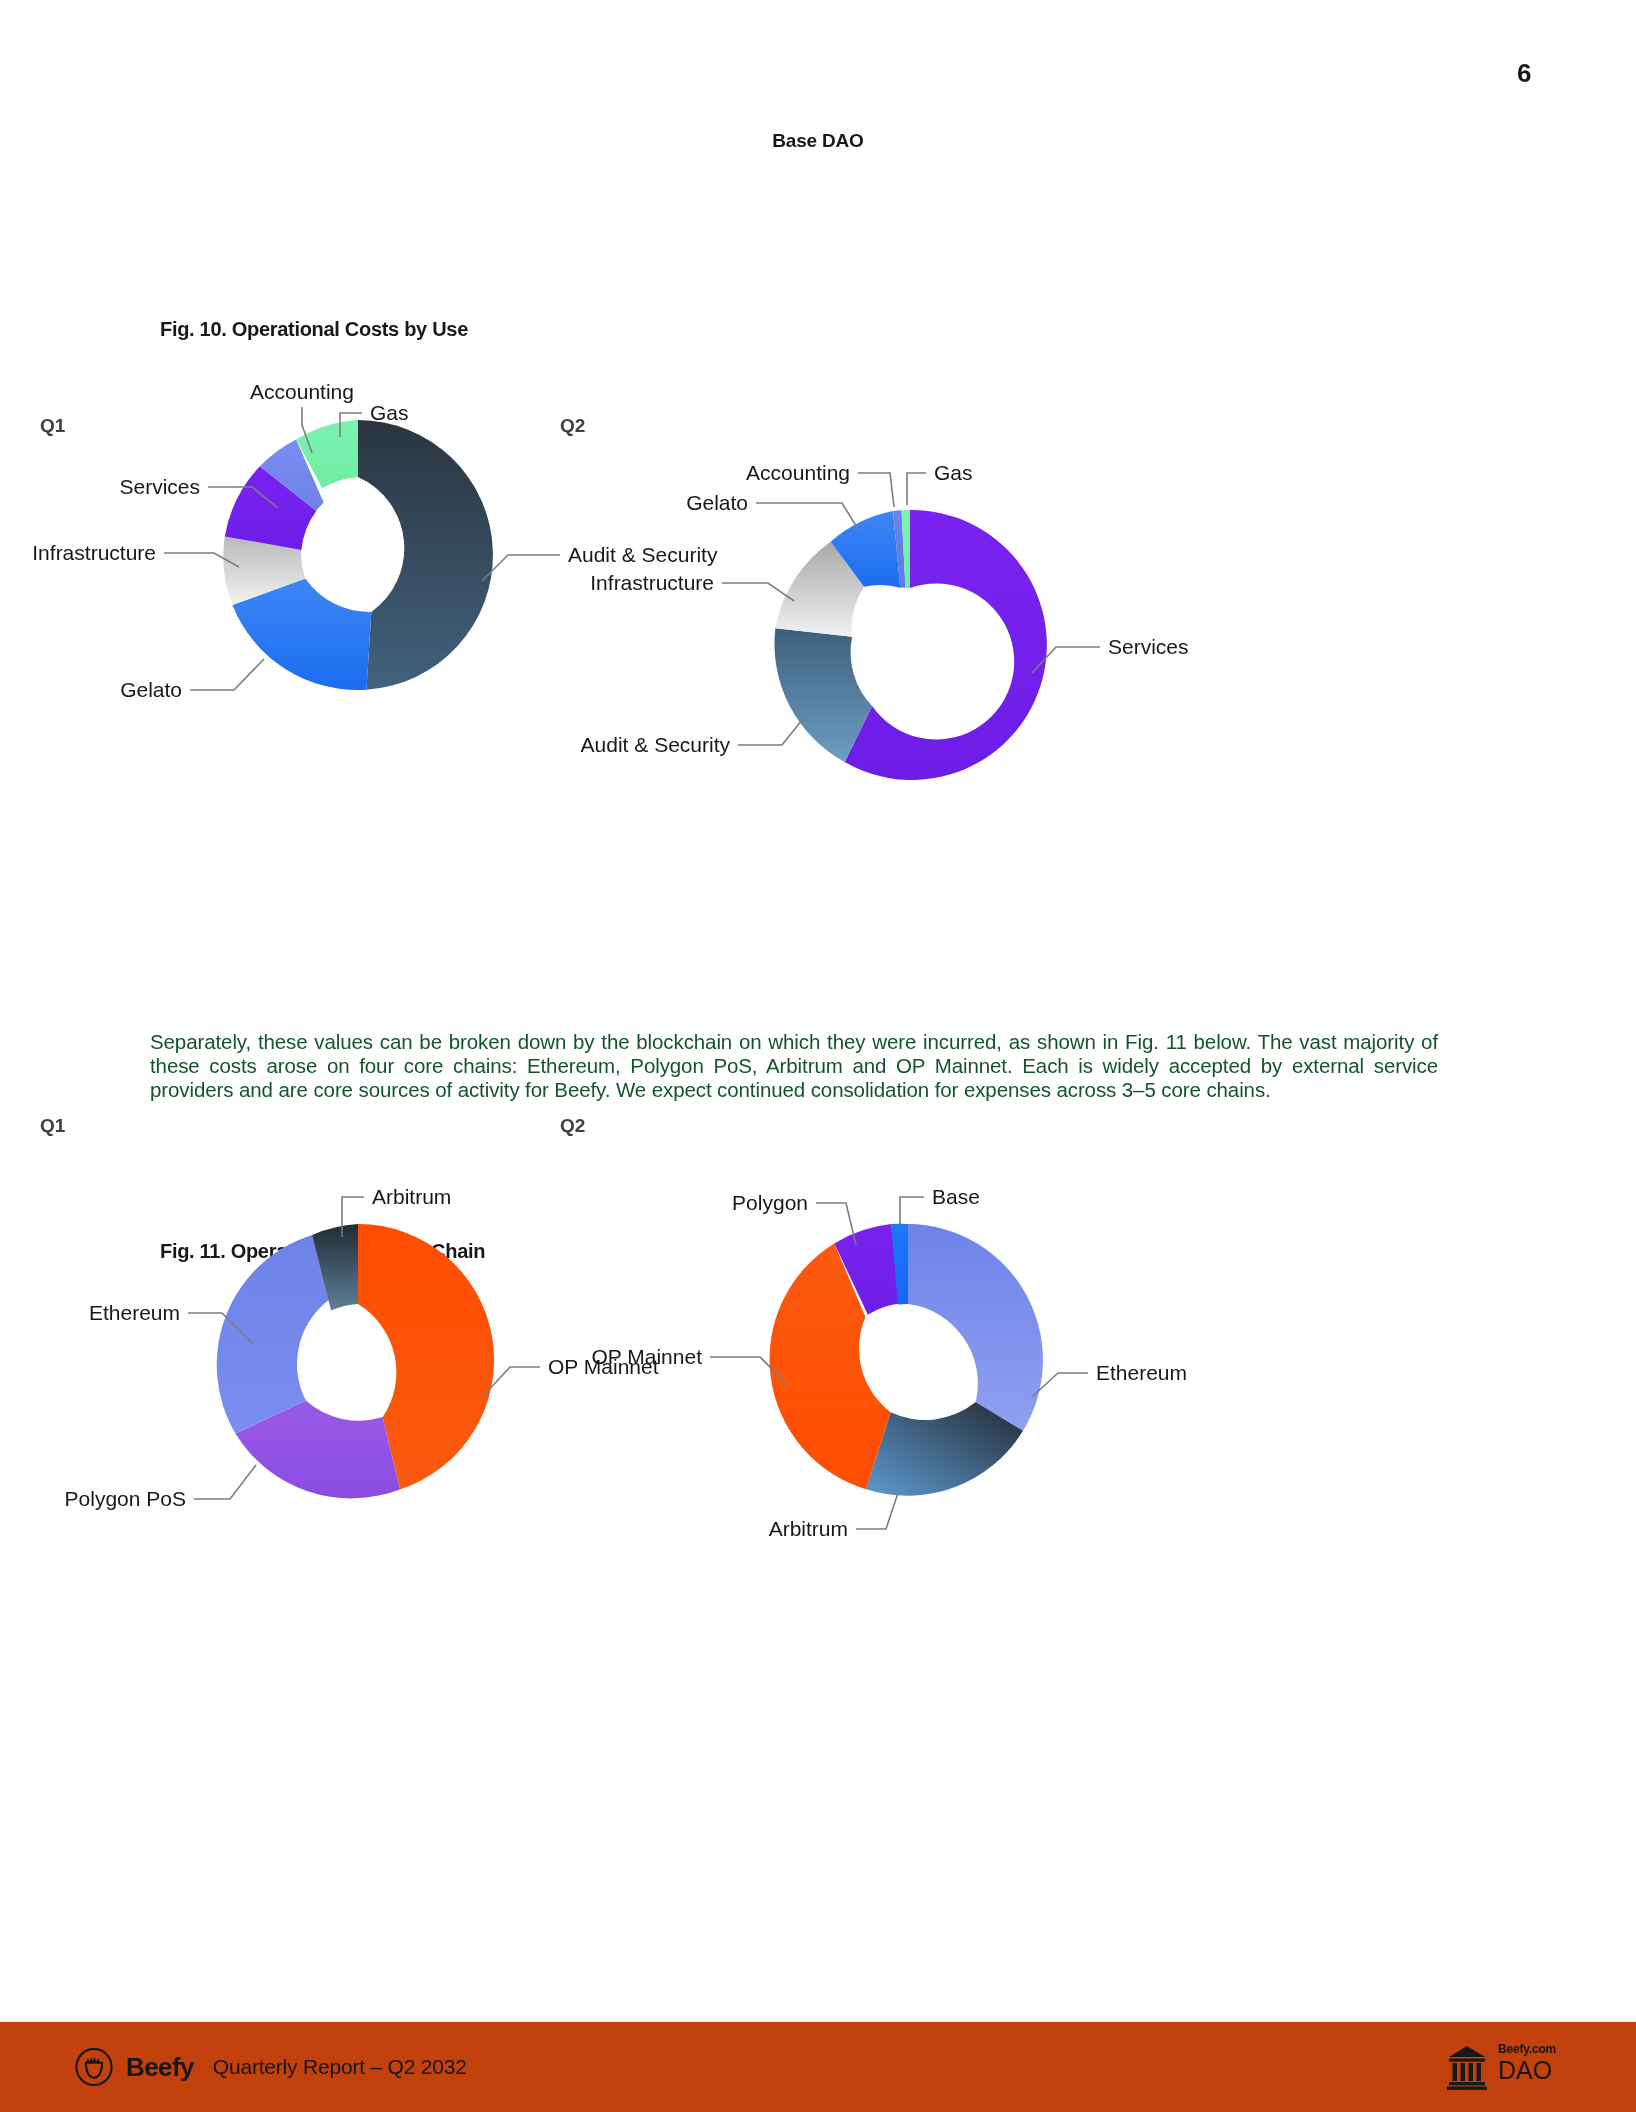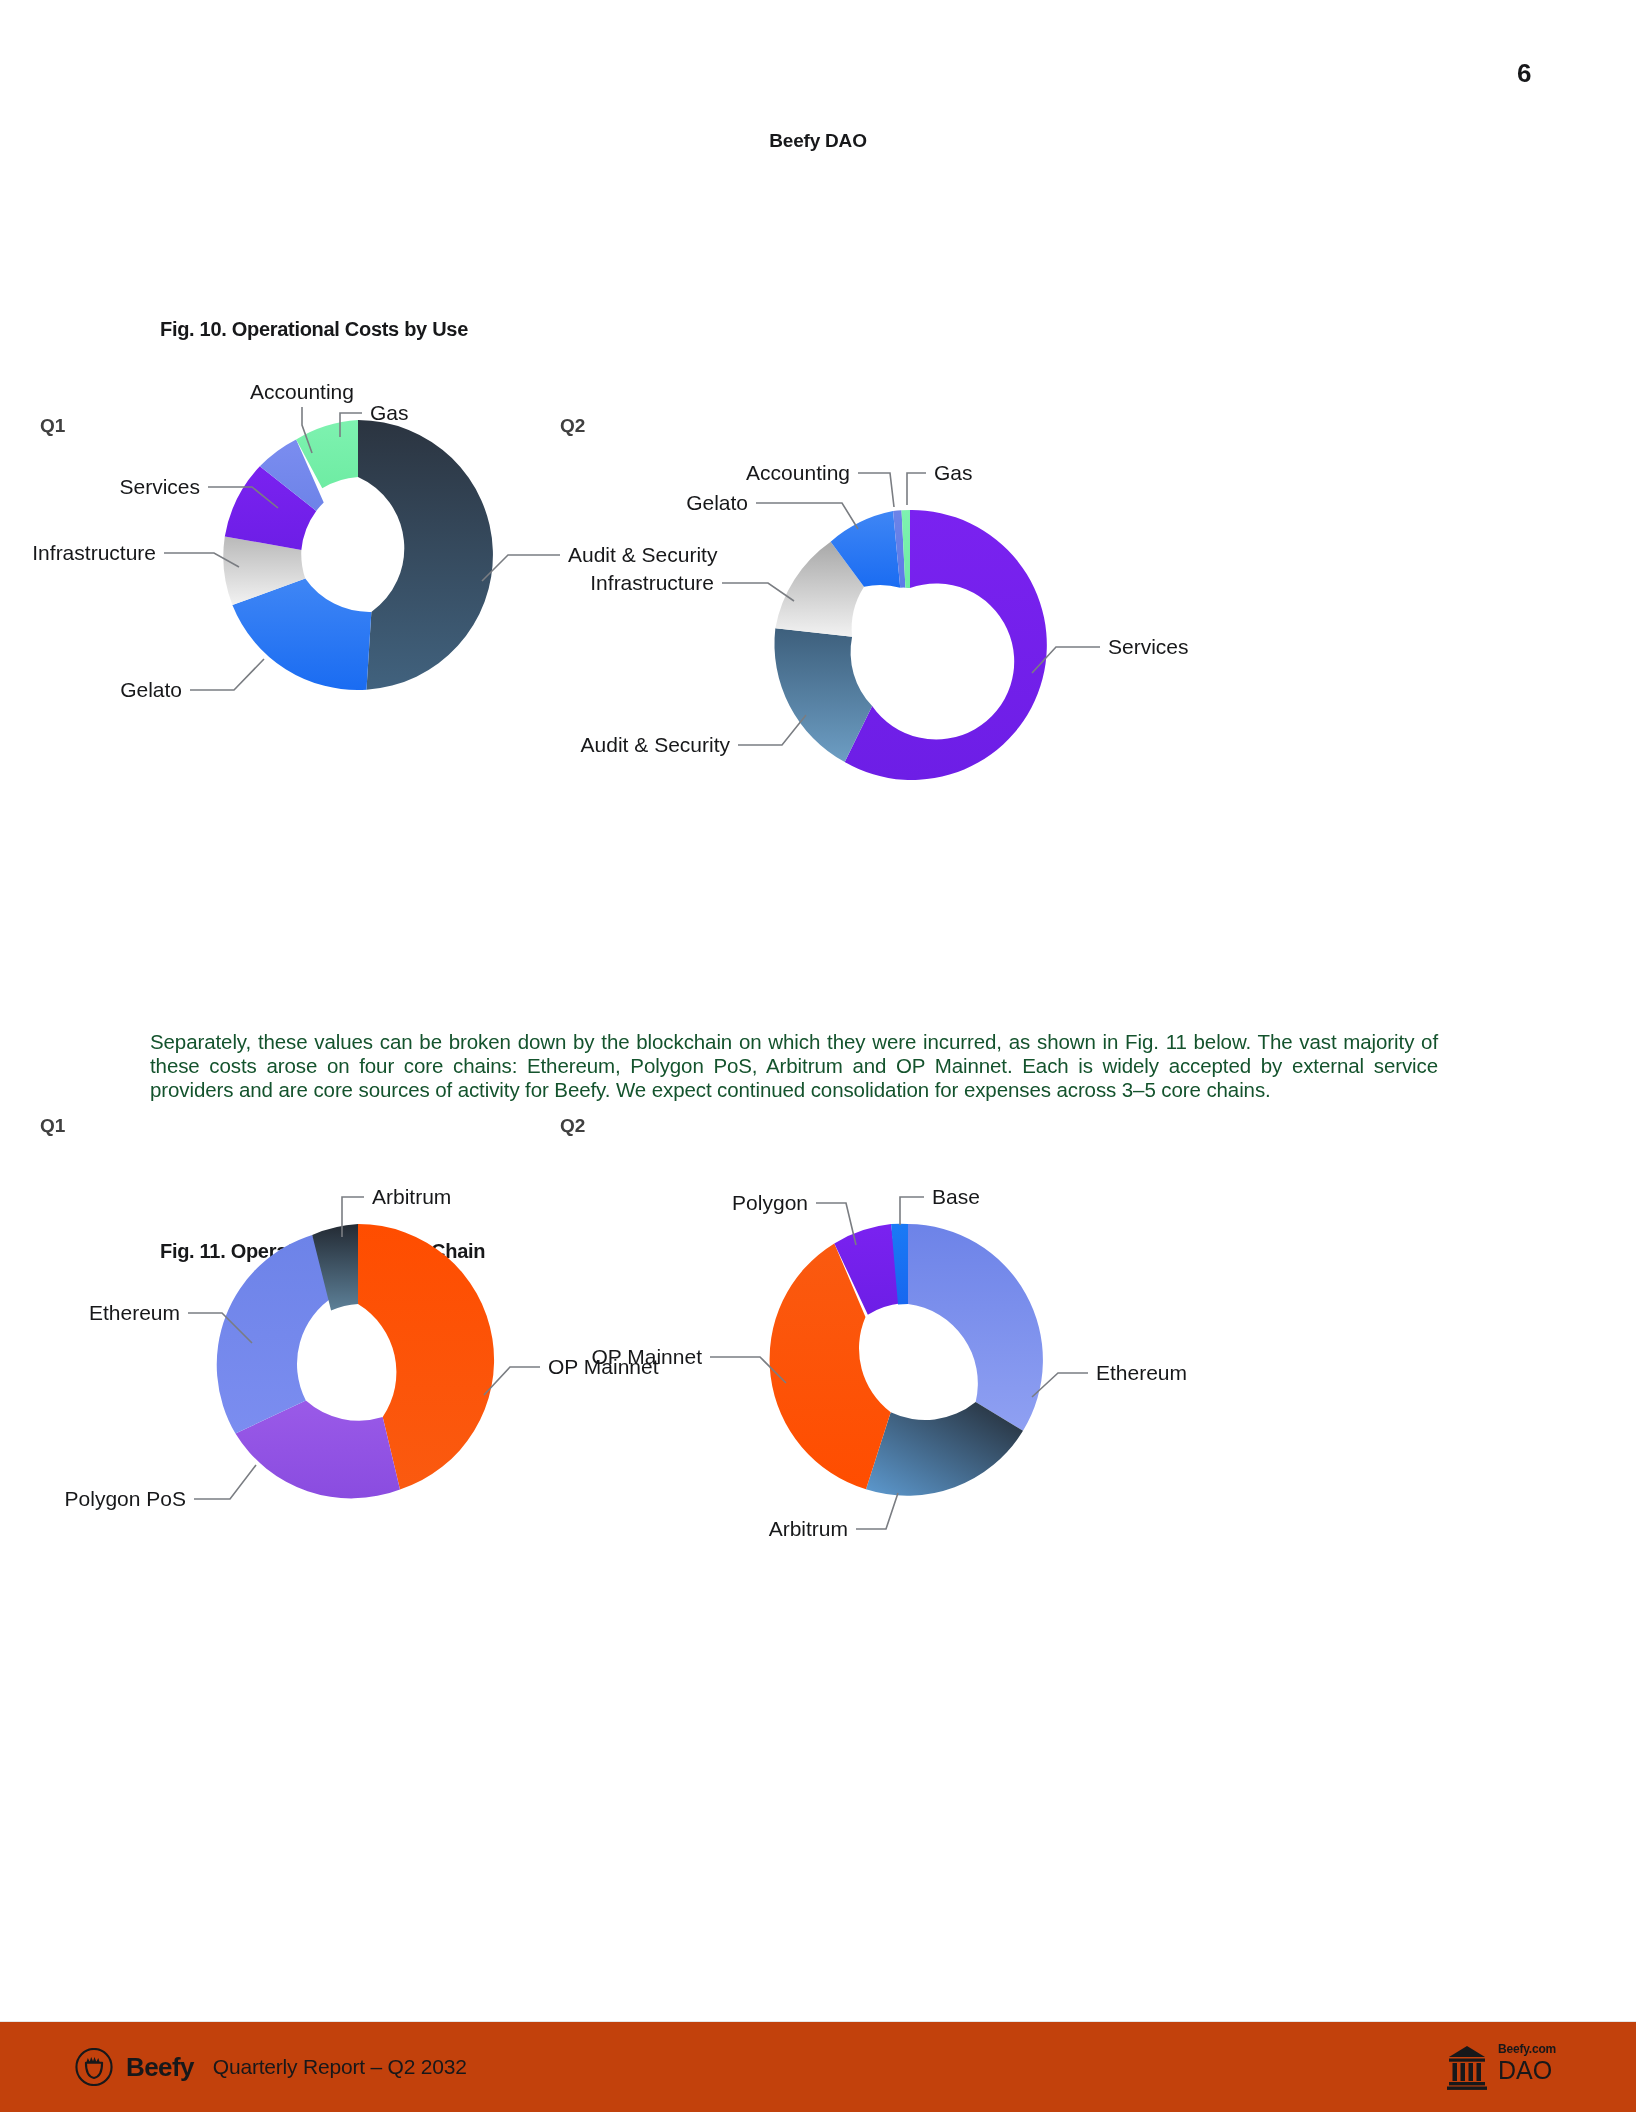--- a/index.html
+++ b/index.html
@@ -166,21 +166,21 @@
     letter-spacing: 0px;
     margin-top: 3px;
   }
 </style>
 </head>
 <body>
 
 <div class="page">
 
   <div class="page-number">6</div>
-  <div class="doc-header">Beefy DAO</div>
+  <div class="doc-header">Base DAO</div>
 
   <div class="fig-caption" id="fig10-caption">Fig. 10. Operational Costs by Use</div>
 
   <div class="chart-block" style="left:40px; top:415px; width:640px; height:420px;">
     <div class="chart-title">Q1</div>
     <div class="donut-wrap">
       <svg class="donut" width="640" height="420" viewBox="0 0 640 420">
         <defs>
           <linearGradient id="g10q1-audit" x1="0" y1="0" x2="0" y2="1">
             <stop offset="0%" stop-color="#2b3440"></stop>

